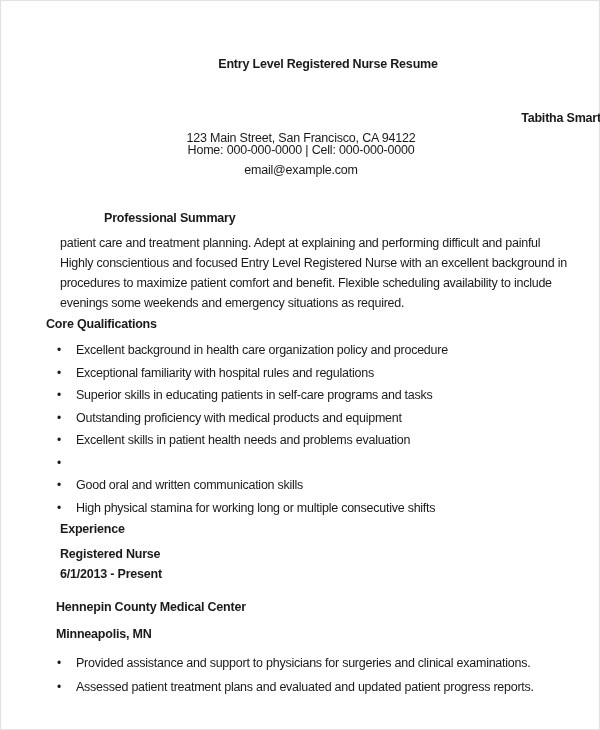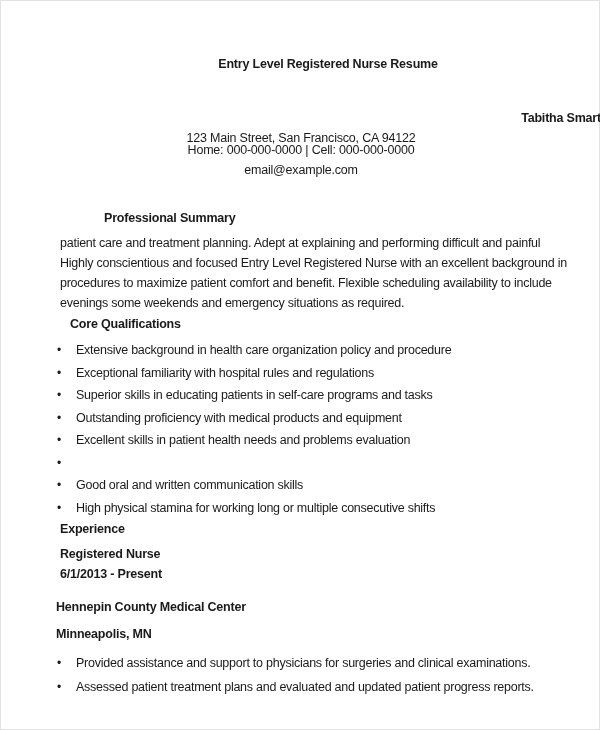--- a/index.html
+++ b/index.html
@@ -92,25 +92,25 @@
     <div class="abs heading" style="left:59px; top:210px;padding-left:44px;">Professional Summary</div>
     <div class="abs para" style="left:59px; top:232px;">
       <div>patient care and treatment planning. Adept at explaining and performing difficult and painful</div>
       <div>Highly conscientious and focused Entry Level Registered Nurse with an excellent background in</div>
       <div>procedures to maximize patient comfort and benefit. Flexible scheduling availability to include</div>
       <div>evenings some weekends and emergency situations as required.</div>
     </div>
   </section>
 
   <section>
-    <div class="abs heading" style="left:69px; top:316px;text-align:right;">Core Qualifications</div>
+    <div class="abs heading" style="left:45px; top:316px;text-align:right;">Core Qualifications</div>
     <ul class="abs bullet-list" style="left:56px; top:342px; width:520px;">
       <li class="bullet-item">
         <span class="bullet-dot">•</span>
-        <span class="bullet-text">Extensive background in health care organization policy and procedure</span>
+        <span class="bullet-text">Excellent background in health care organization policy and procedure</span>
       </li>
       <li class="bullet-item">
         <span class="bullet-dot">•</span>
         <span class="bullet-text">Exceptional familiarity with hospital rules and regulations</span>
       </li>
       <li class="bullet-item">
         <span class="bullet-dot">•</span>
         <span class="bullet-text">Superior skills in educating patients in self-care programs and tasks</span>
       </li>
       <li class="bullet-item">

